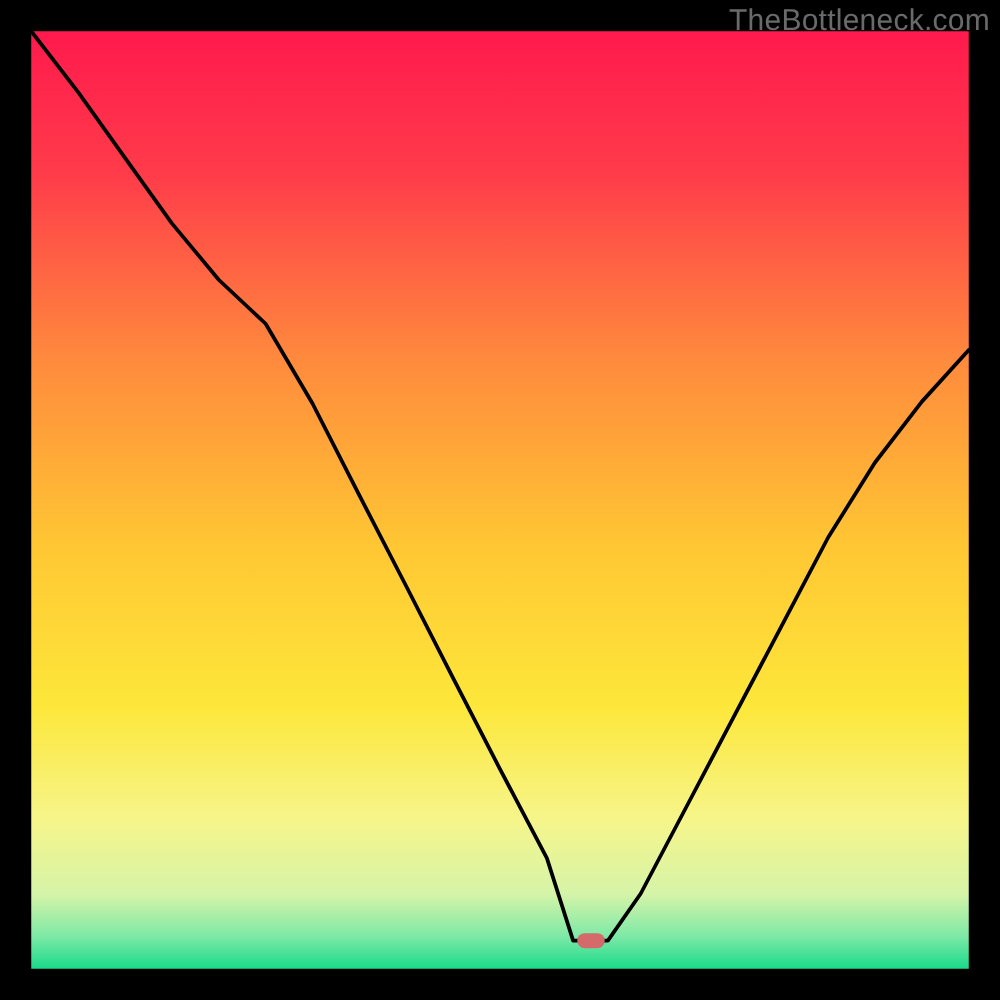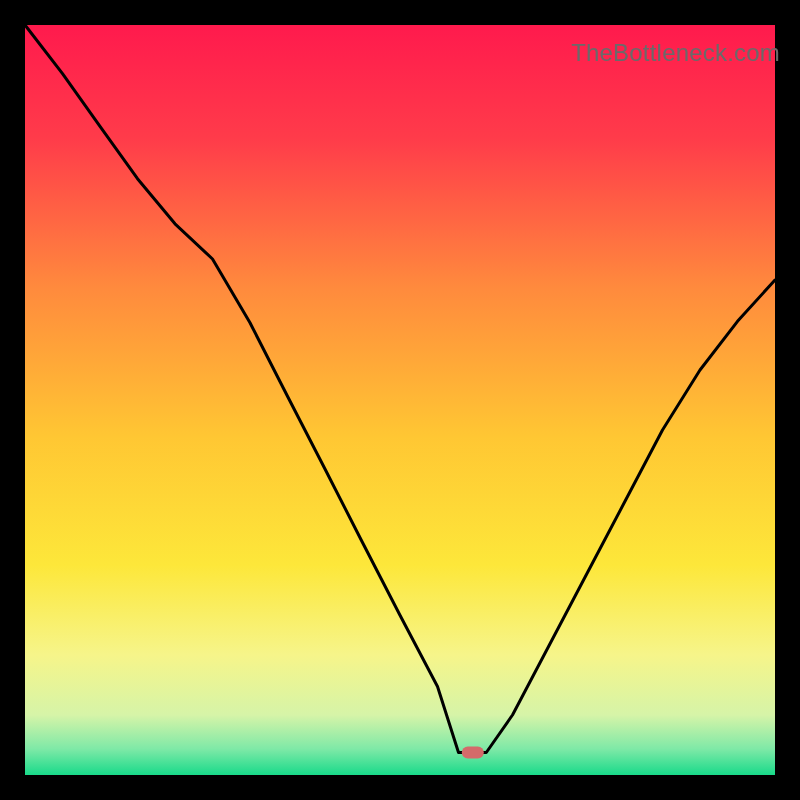--- a/index.html
+++ b/index.html
@@ -13,27 +13,26 @@
   }
   .frame {
     position: relative;
     width: 800px;
     height: 800px;
     box-sizing: border-box;
   }
   .watermark {
     position: absolute;
     top: 3px;
-    right: 20px;
+    right: 8px;
     font-size: 24px;
     font-weight: 500;
     color: #6a6a6a;
     letter-spacing: 0.2px;
     z-index: 10;
-    margin-top: 36px;
   }
   svg {
     display: block;
   }
 </style>
 </head>
 <body>
 
 <div class="frame">
   <div class="watermark">TheBottleneck.com</div>

